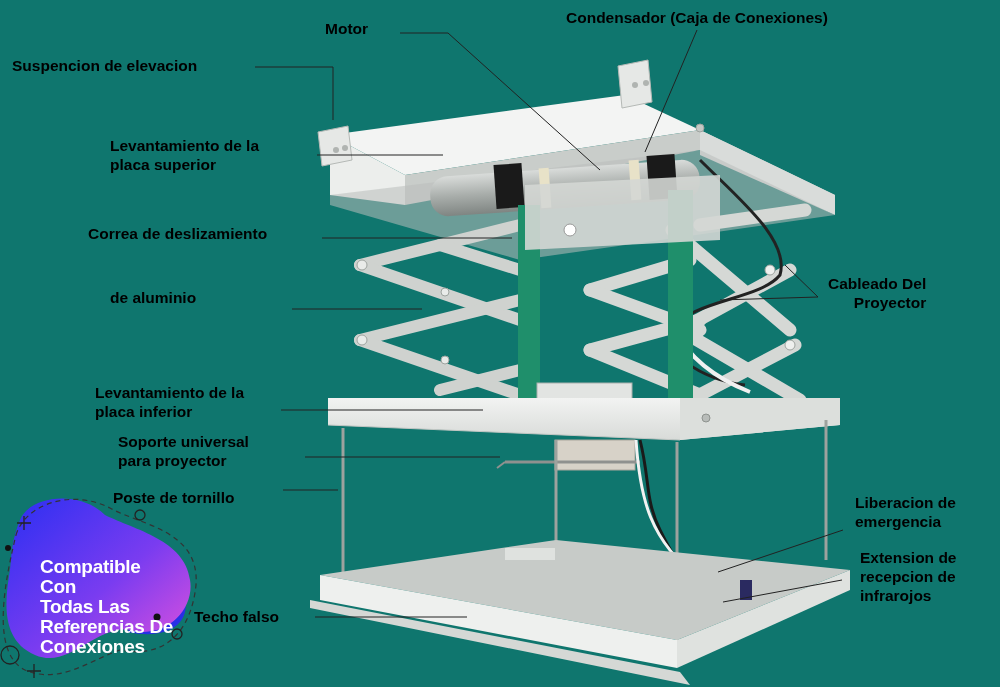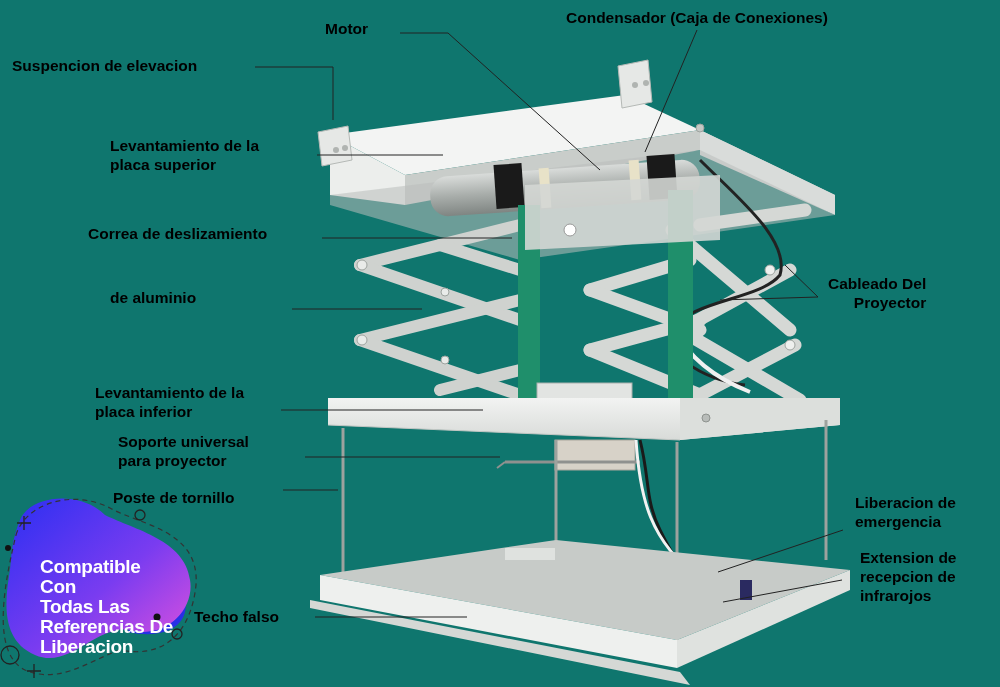--- a/index.html
+++ b/index.html
@@ -195,15 +195,15 @@
     <div>Extension de</div>
       <div>recepcion de</div>
       <div>infrarojos</div>
   </div>
   <div class="label" style="left:194px; top:607px;">Techo falso</div>
 
   <div class="badge-text">
     <div>Compatible Con</div>
     <div>Todas Las</div>
     <div>Referencias De</div>
-    <div>Liberacion</div>
+    <div>Conexiones</div>
   </div>
 </div>
 
 </body></html>

